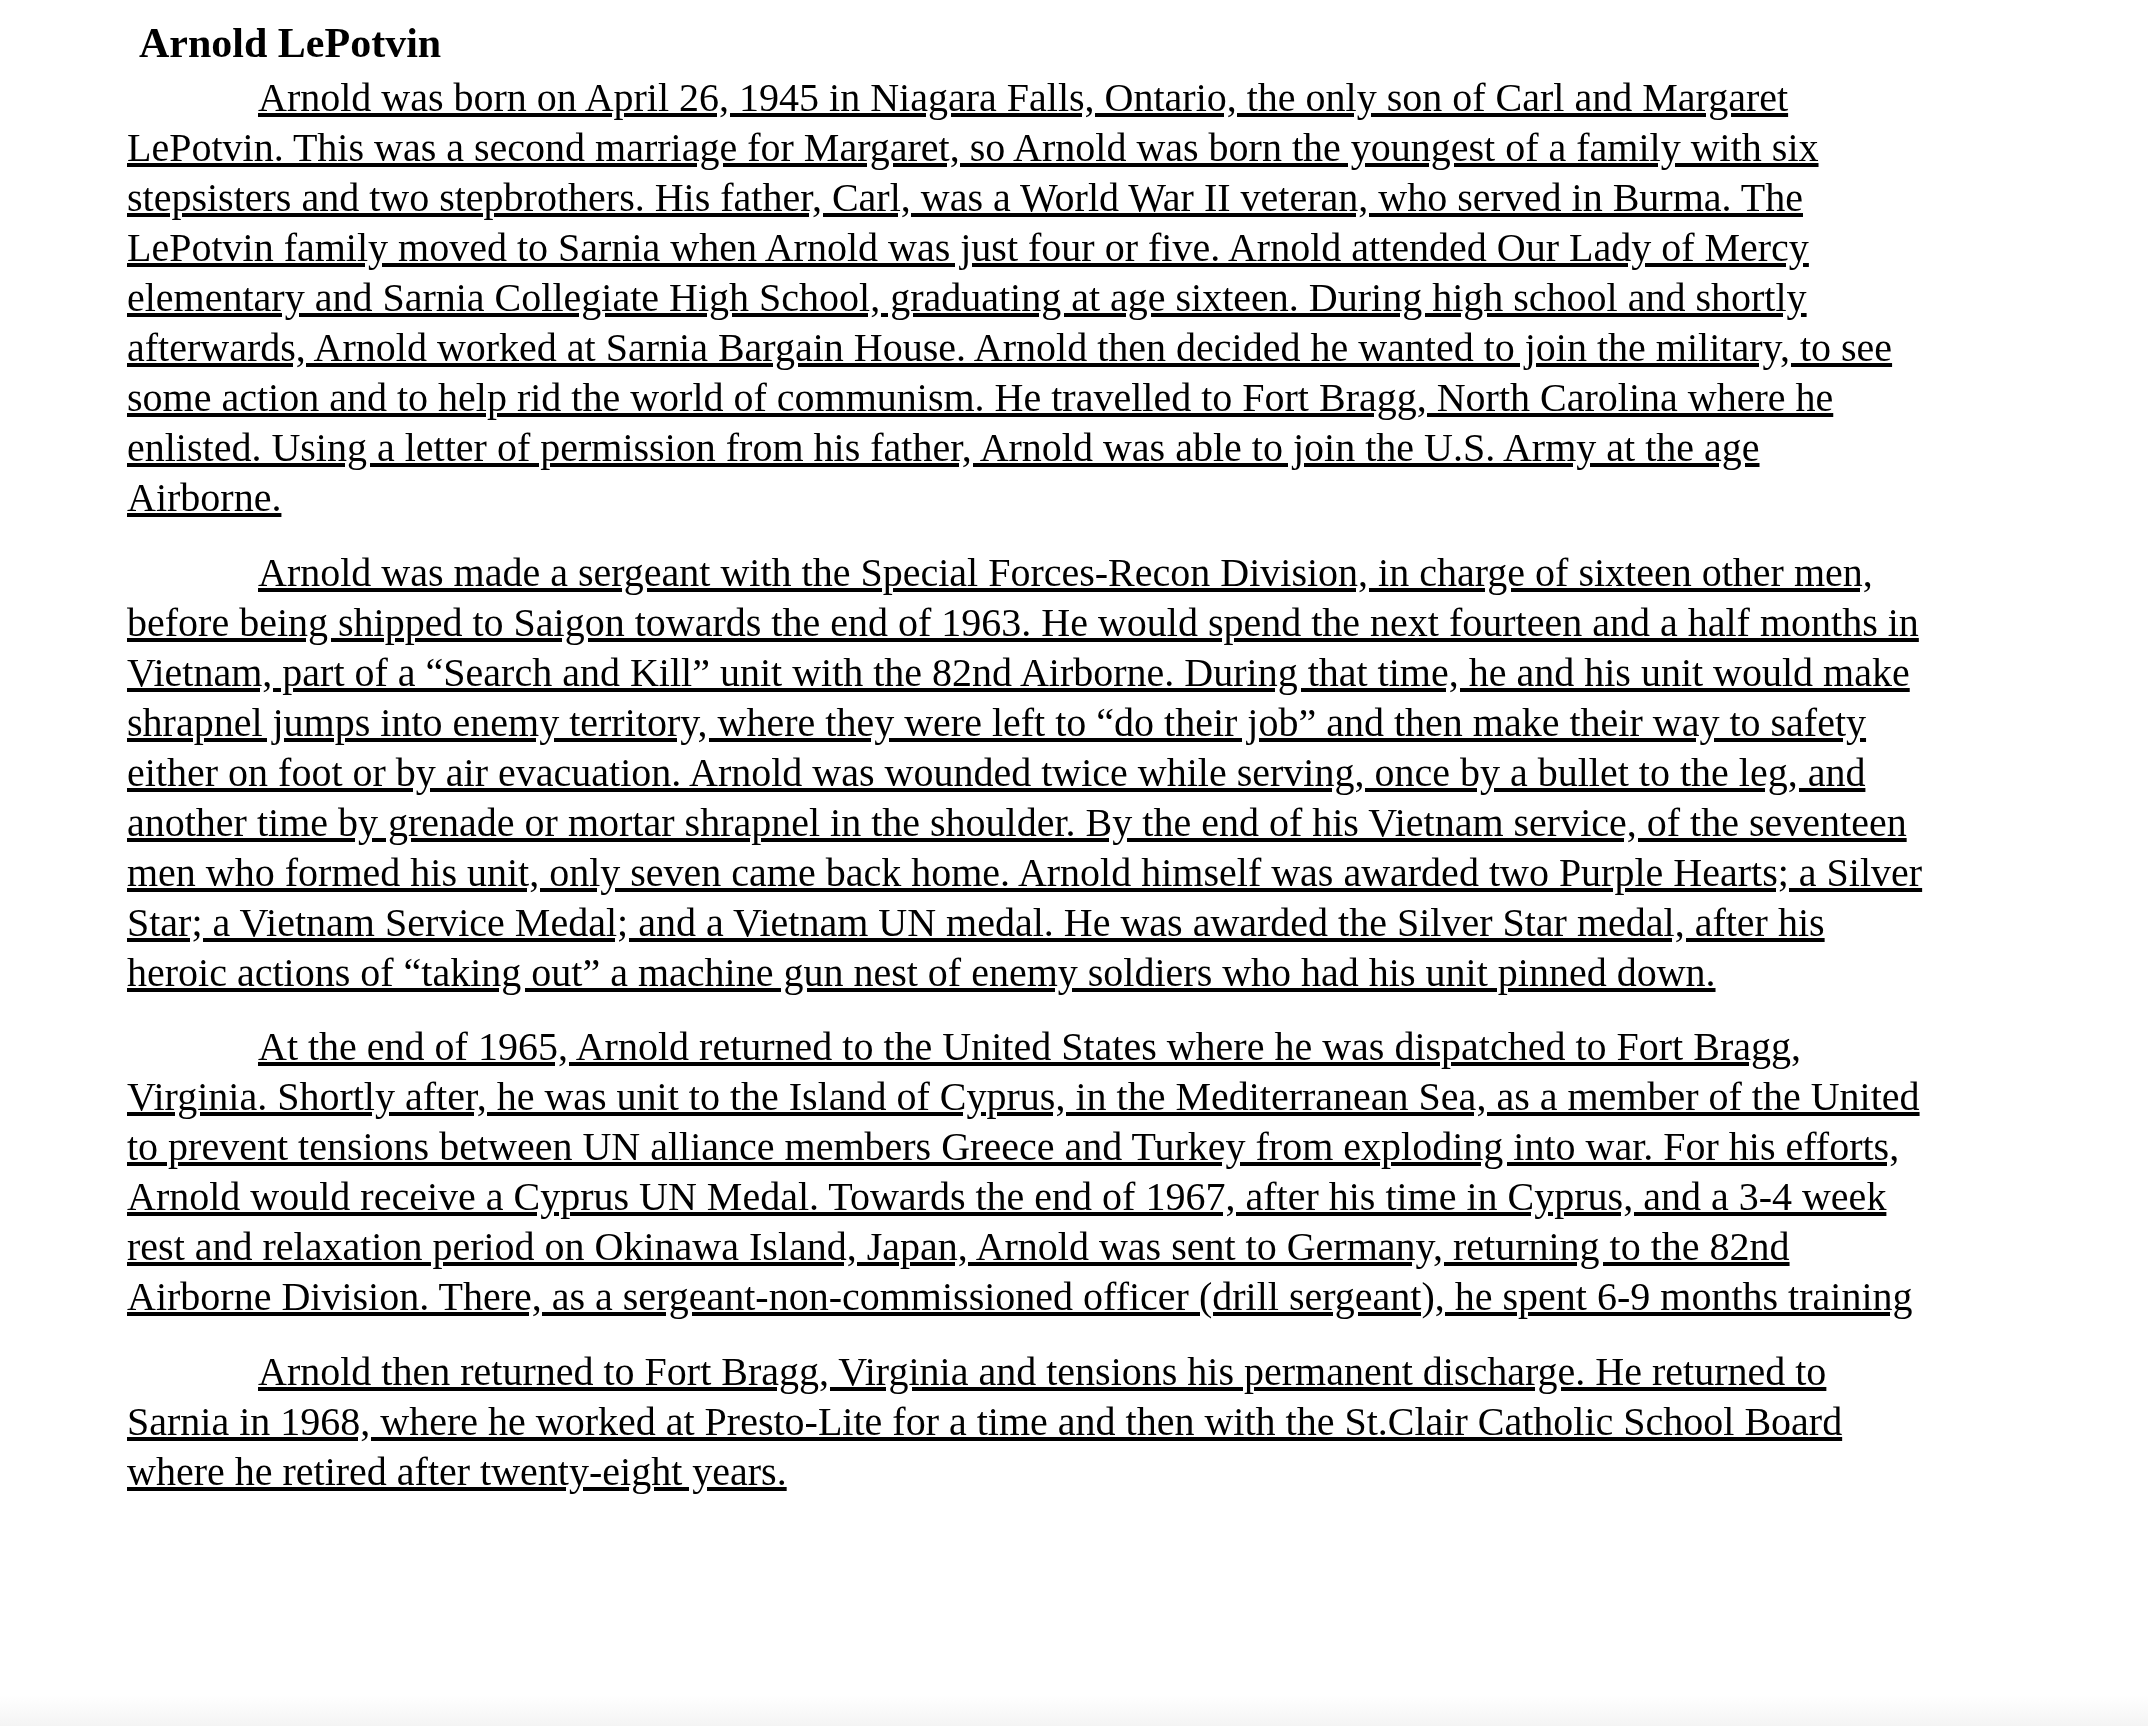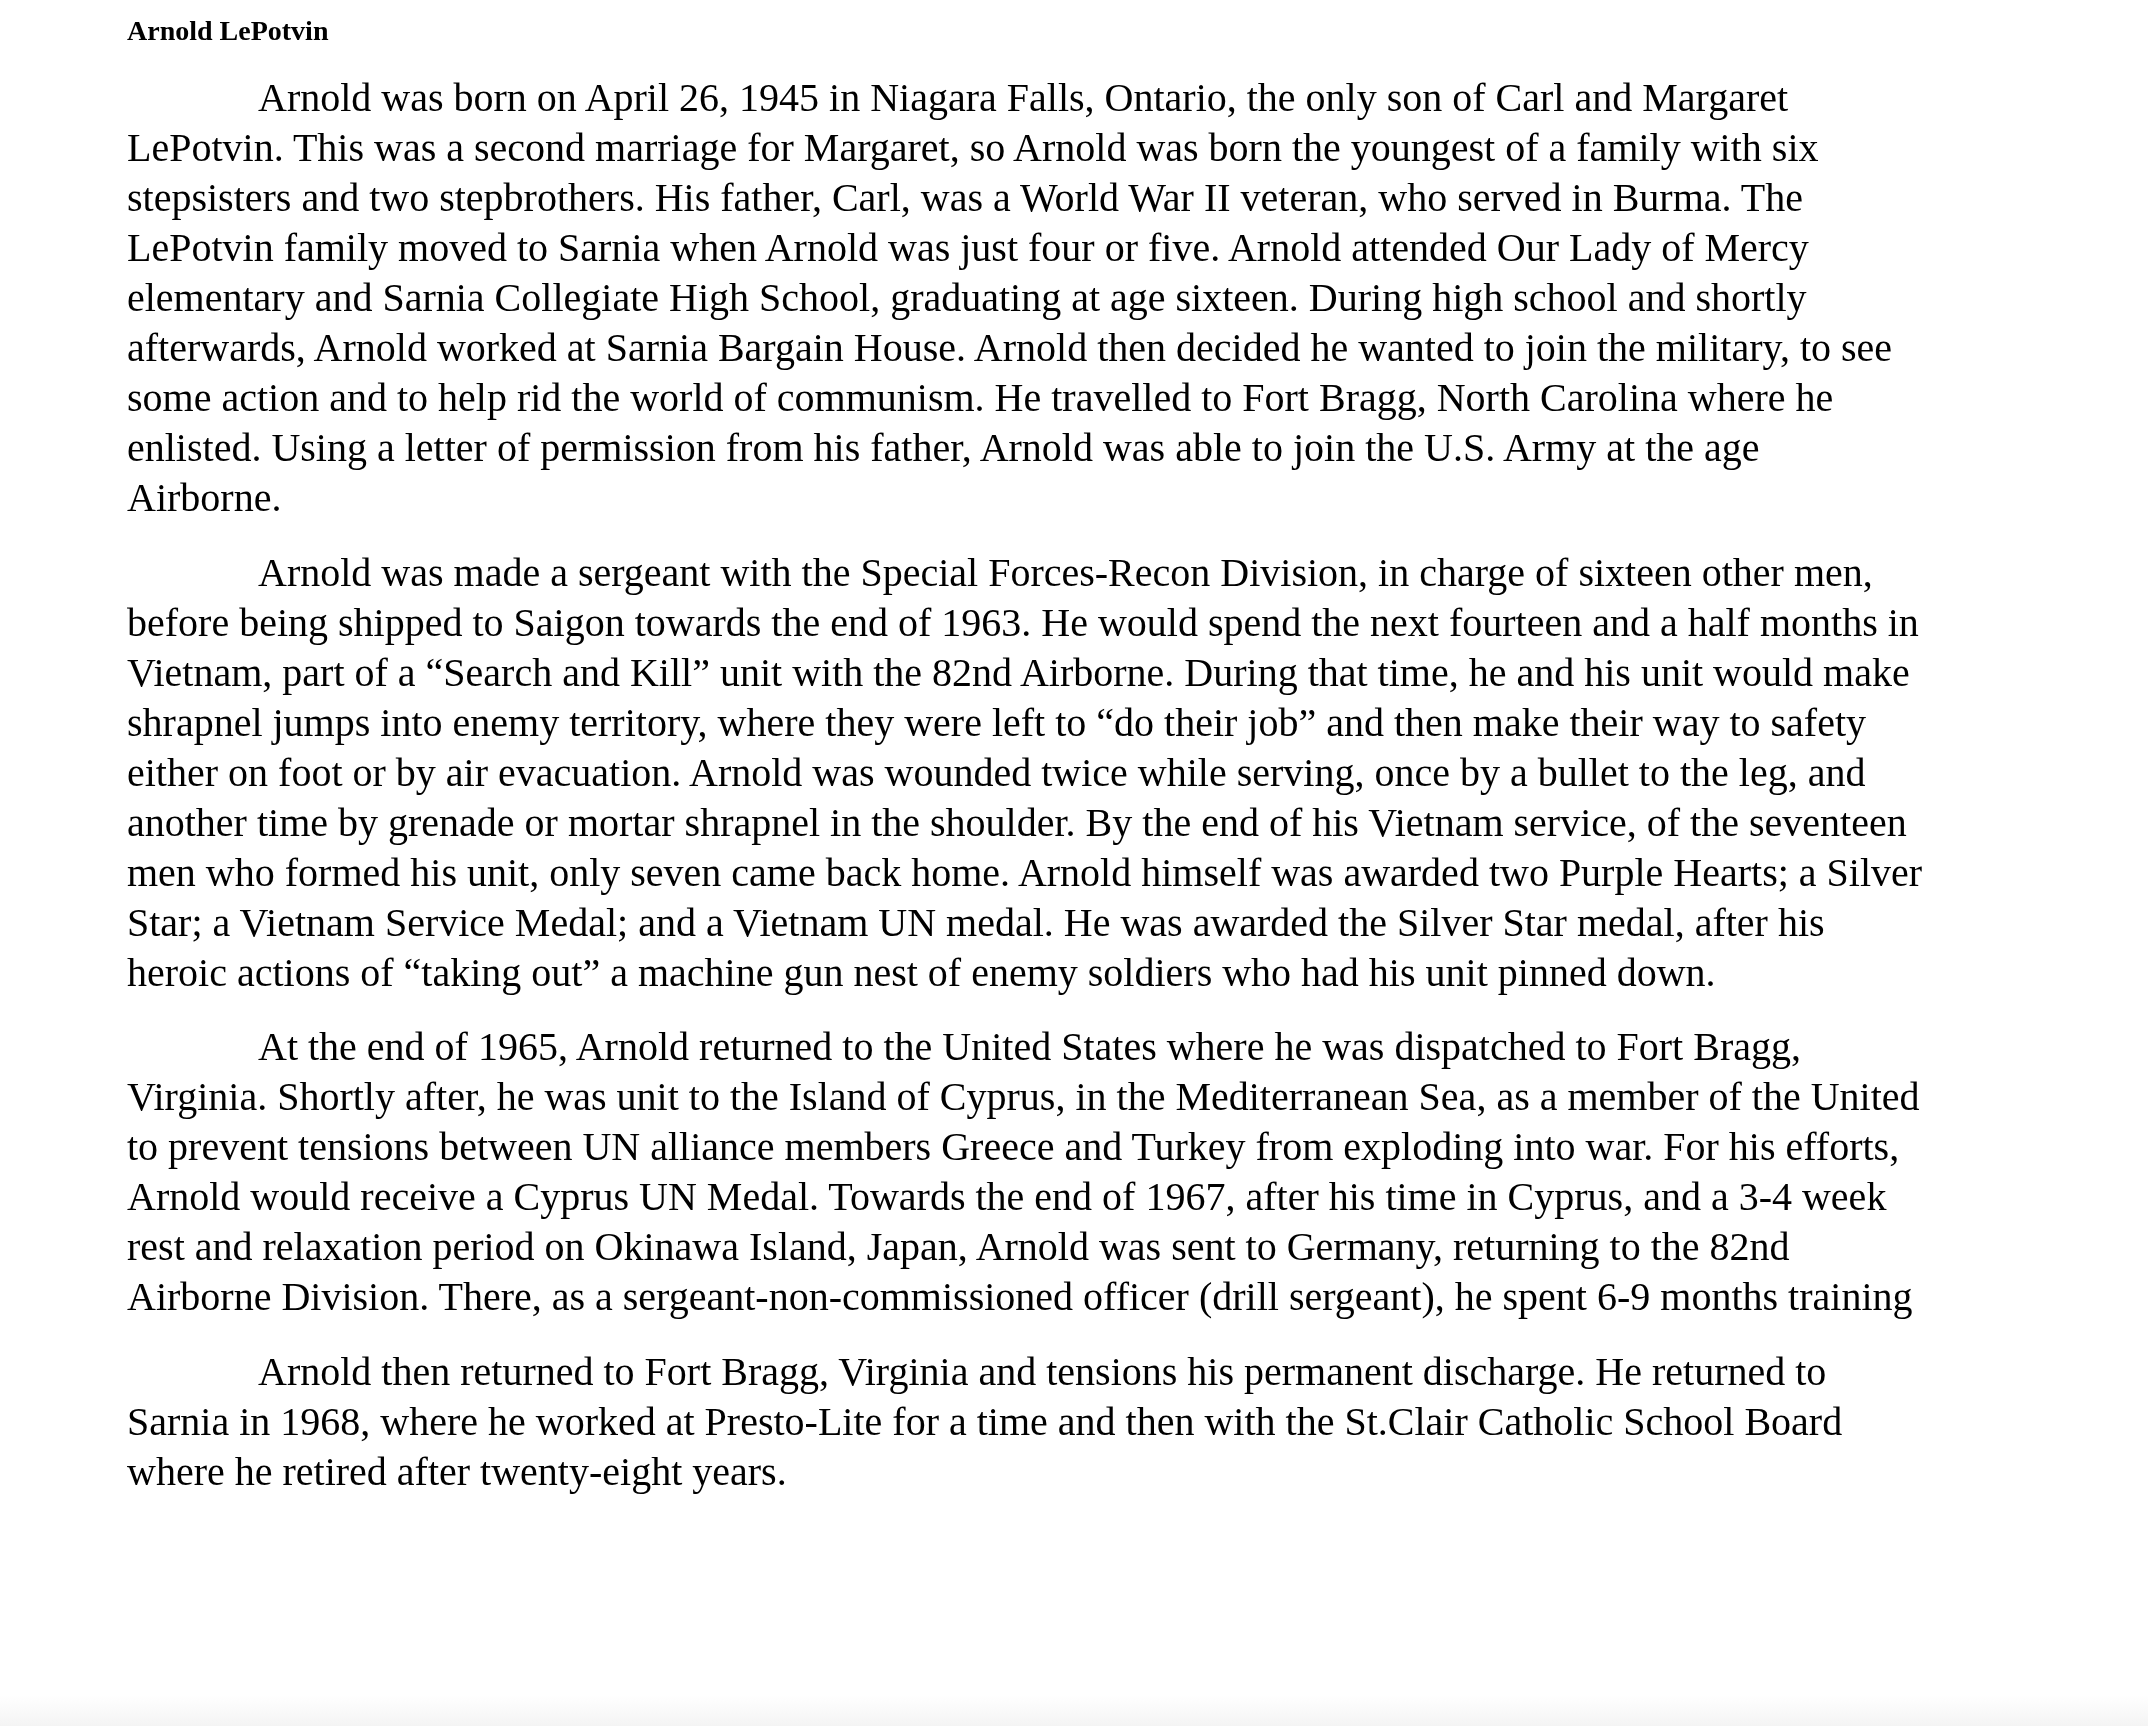--- a/index.html
+++ b/index.html
@@ -18,32 +18,33 @@
     .page {
       position: absolute;
       left: 127px;
       top: 0;
       width: 2000px;
     }
     .doc-title {
       position: absolute;
       left: 0;
       top: 5.5px;
-      margin: 0;
-      font-size: 28px;
+      margin: 12px;
+      font-size: 42px;
       font-weight: bold;
       line-height: 50px;
       white-space: nowrap;
       font-family: Liberation Serif, serif;
     }
     .body-text {
       position: absolute;
       left: 0;
       top: 73px;
       width: 2000px;
+      text-decoration: underline;
     }
     .para {
       margin: 0 0 24.5px 0;
     }
     .line {
       display: block;
       font-size: 40px;
       line-height: 50px;
       height: 50px;
       white-space: nowrap;

